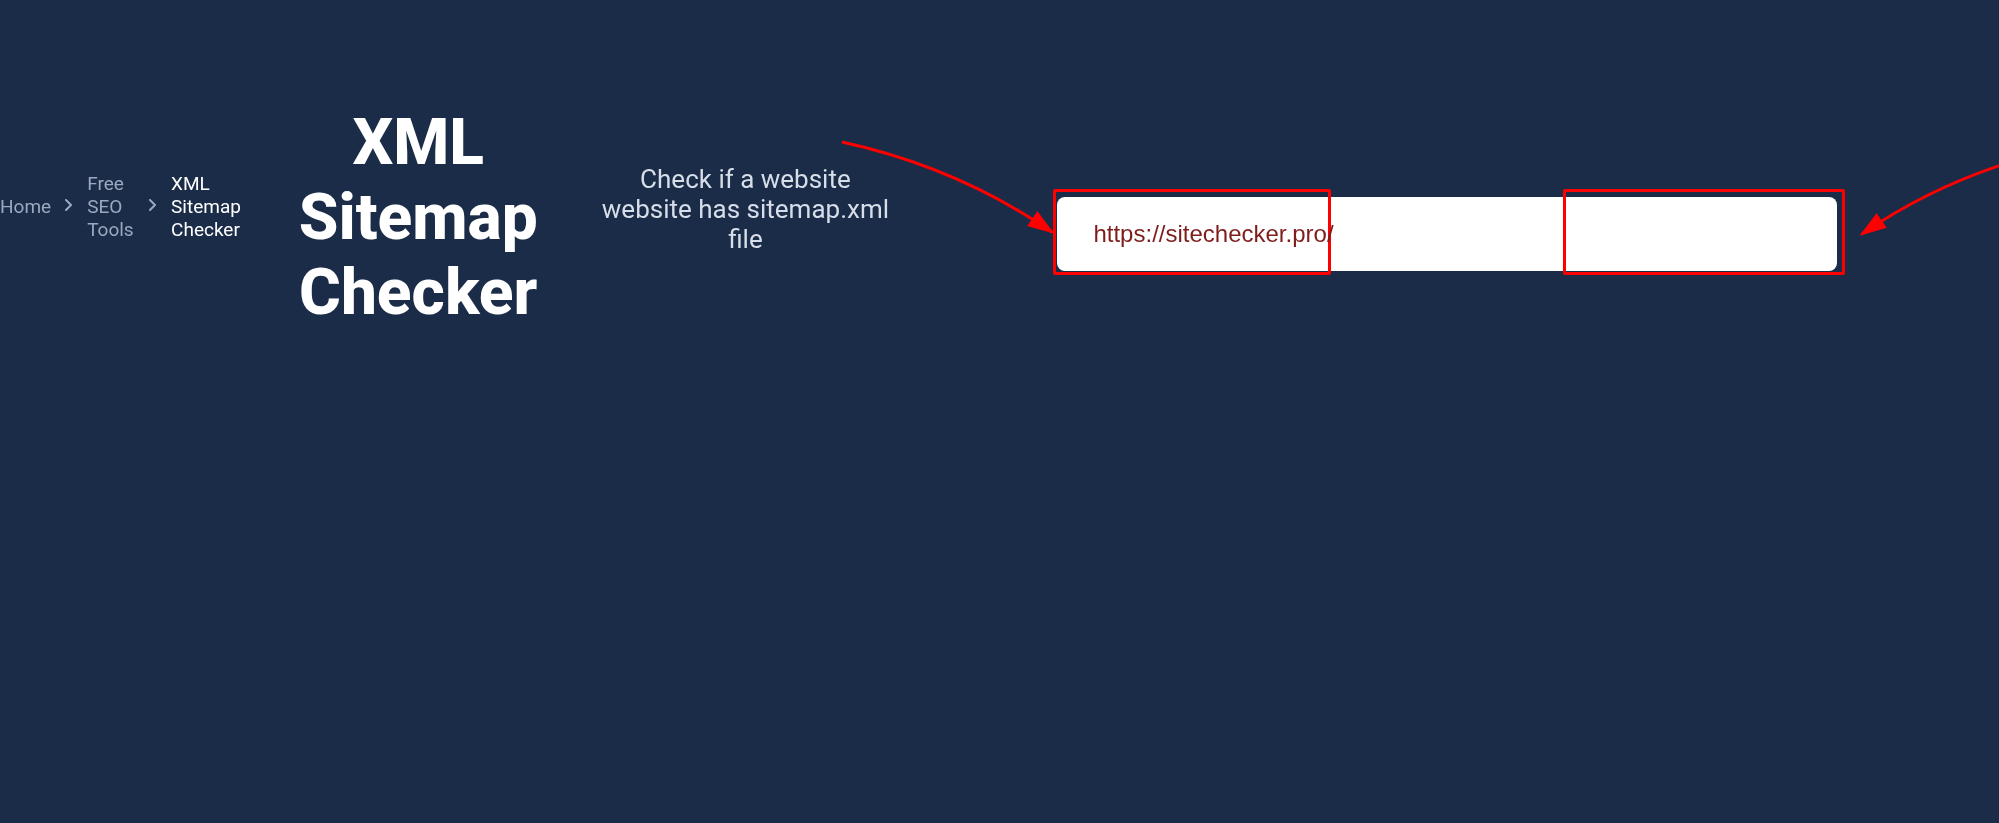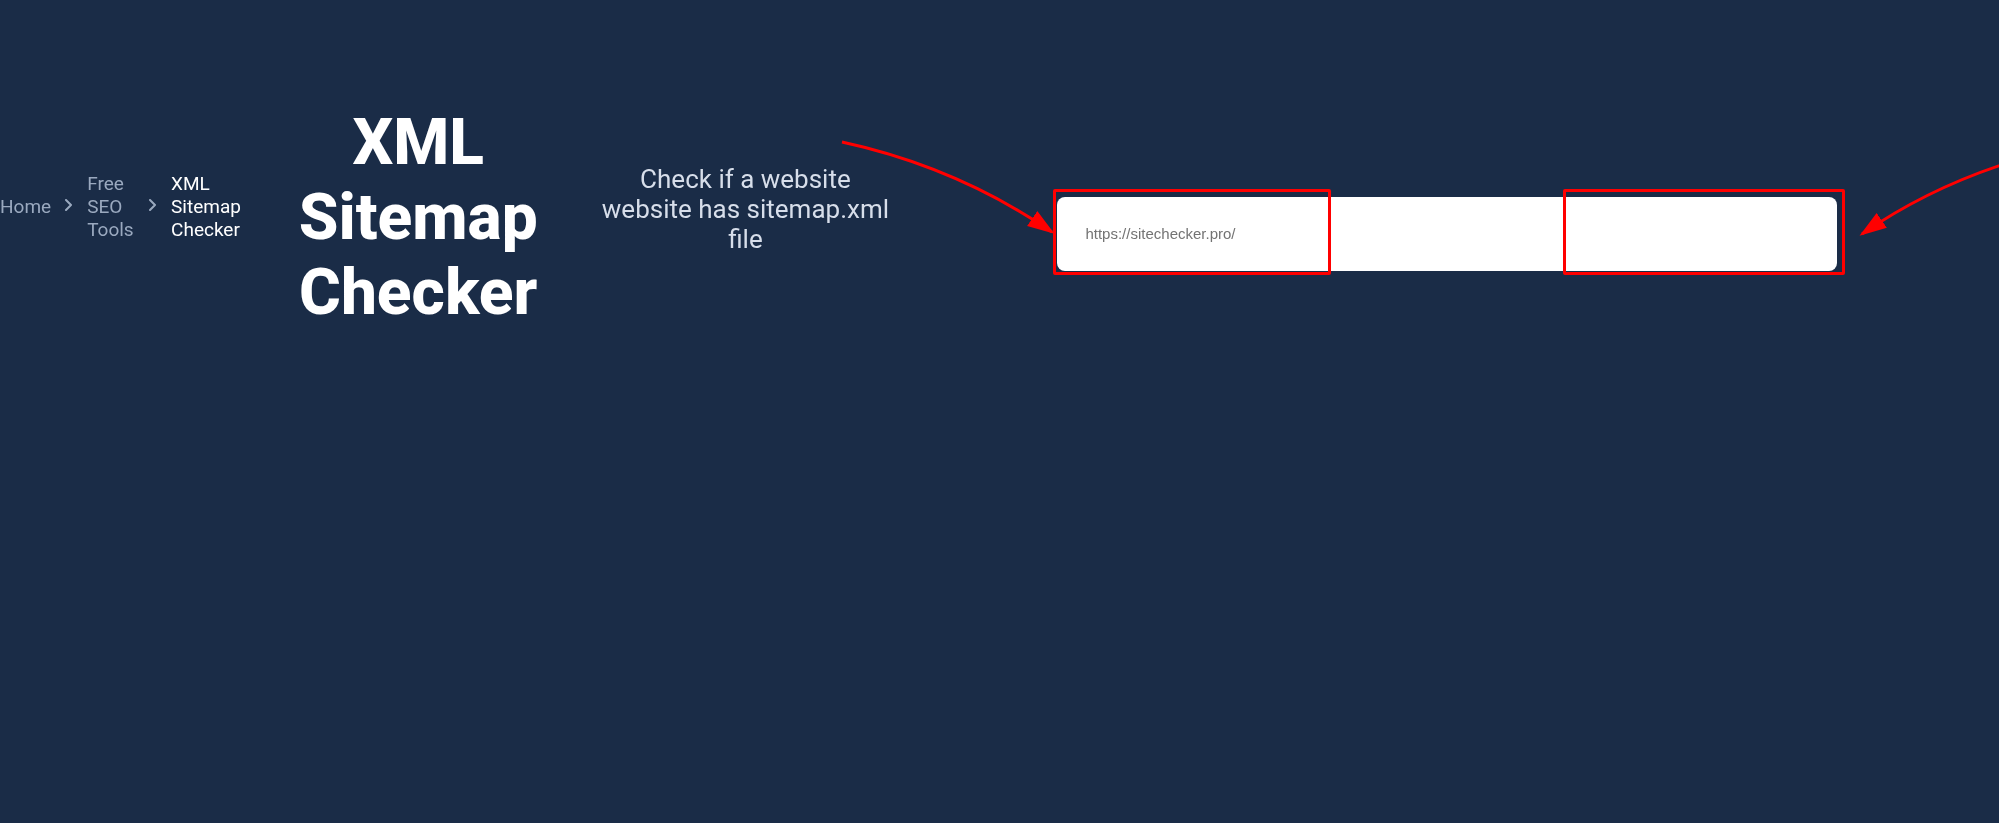--- a/index.html
+++ b/index.html
@@ -70,24 +70,25 @@
     flex: 1;
     height: 100%;
     display: flex;
     align-items: center;
     padding-left: 28px;
     position: relative;
   }
   .input-box input {
     border: none;
     outline: none;
-    font-size: 15px;
-    color: #737373;
+    font-size: 24px;
+    color: #7f1d1d;
     width: 100%;
     background: transparent;
+    margin-left: 8px;
   }
   .check-btn {
     background: linear-gradient(90deg, #2f5fe0 0%, #1d8bff 100%);
     color: #fff;
     border: none;
     border-radius: 6px;
     font-size: 18px;
     font-weight: 600;
     letter-spacing: 0.3px;
     padding: 0 40px;

